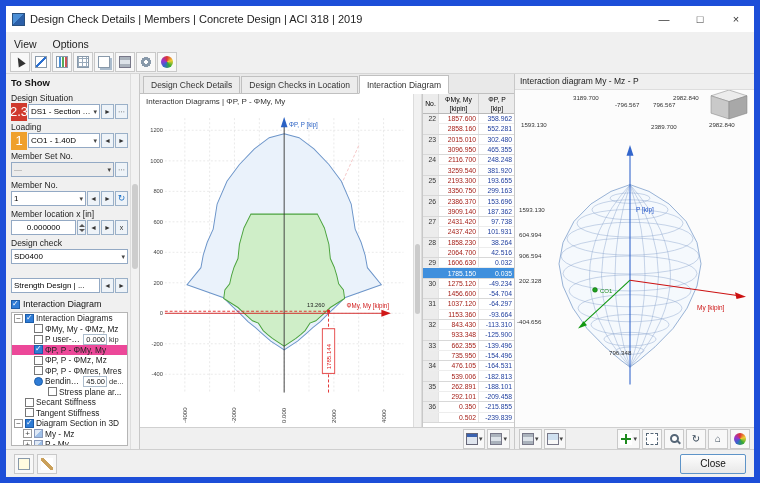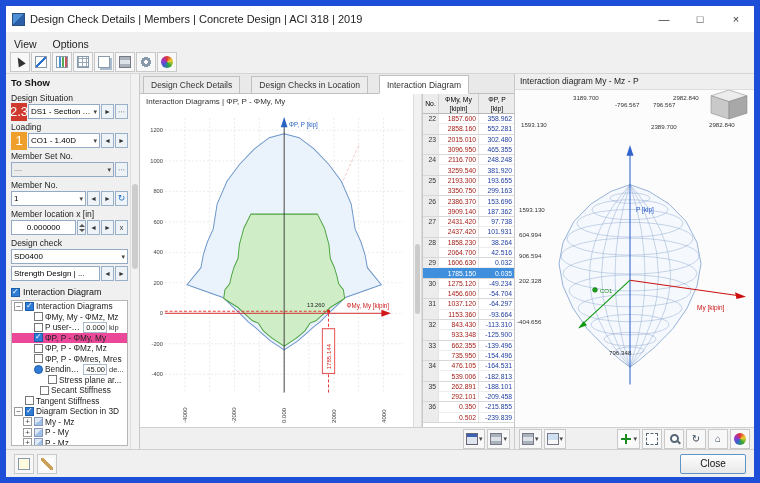--- a/index.html
+++ b/index.html
@@ -68,21 +68,21 @@
 .treebox{flex:1;min-height:0;border:1px solid #b5b5b5;background:#fff;overflow:hidden;margin-top:1px}
 .trow{height:10.5px;display:flex;align-items:center;font-size:8.3px;color:#222;gap:2px;padding-right:2px}
 .trow.sel{background:#ec4899}
 .exp{width:9px;height:9px;border:1px solid #999;background:#fff;font-size:8px;line-height:7px;text-align:center;color:#444;flex:none}
 .expsp{width:9px;flex:none}
 .tlabel{overflow:hidden;white-space:nowrap;text-overflow:ellipsis}
 .tval{margin-left:auto;border:1px solid #aabbcc;background:#fff;font-size:7.5px;padding:0 1px;min-width:24px;text-align:right;flex:none}
 .tunit{font-size:7.5px;width:16px;color:#333;flex:none;overflow:hidden;white-space:nowrap}
 
 .mpanel{flex:1;min-width:0;display:flex;flex-direction:column;border-right:1px solid #c8c8c8;background:#f0f0f0}
-.tabbar{height:20px;display:flex;align-items:flex-end;padding-left:3px;gap:11px;background:#e9e9e9;border-bottom:1px solid #c0c0c0;flex:none}
+.tabbar{height:20px;display:flex;align-items:flex-end;padding-left:3px;gap:1px;background:#e9e9e9;border-bottom:1px solid #c0c0c0;flex:none}
 .tab{height:17px;display:flex;align-items:center;padding:0 7px;font-size:8.5px;color:#333;background:#ececec;border:1px solid #c0c0c0;border-bottom:none}
 .tab.active{background:#fff;height:19px;margin-bottom:-1px;border-bottom:1px solid #fff}
 .mid-content{flex:1;min-height:0;display:flex;background:#fff}
 .chart-wrap{flex:1;min-width:0;display:flex;flex-direction:column}
 .seclabel{height:14px;font-size:8px;color:#333;padding:3px 0 0 6px;flex:none;white-space:nowrap;overflow:hidden}
 #chart{flex:1;width:100%;min-height:0}
 .tscroll{width:9px;background:#f1f1f1;border-left:1px solid #dcdcdc;border-right:1px solid #dcdcdc;position:relative;flex:none}
 .tthumb{position:absolute;left:1px;right:1px;top:150px;height:70px;background:#cbcbcb;border-radius:3px}
 .itable{width:92px;flex:none;display:flex;flex-direction:column;font-size:6.8px;border-left:1px solid #c8c8c8;background:#fff}
 .thead{height:20px;display:flex;flex:none;background:#ececec;border-bottom:1px solid #b9b9b9}
@@ -217,21 +217,21 @@
           <span class="sbtn">x</span>
         </div>
 
         <div class="flabel">Design check</div>
         <div class="crow">
           <span class="combo">
             <span class="cval">SD0400</span>
             <span class="caret">▾</span>
           </span>
         </div>
-        <div class="crow" style="margin-top:2px">
+        <div class="crow" style="margin-top:14px">
           <span class="combo">
             <span class="cval">Strength Design | ...</span>
           </span>
           <span class="sbtn">◄</span>
           <span class="sbtn">►</span>
         </div>
 
         <div class="master">
           <span class="cb on"></span>
           <span>Interaction Diagram</span>
@@ -275,21 +275,21 @@
               <span class="cb dotblue"></span>
               <span class="tlabel">Bending mome...</span>
               <span class="tval">45.00</span>
               <span class="tunit">de...</span>
             </div>
             <div class="trow" style="padding-left: 25px;">
               <span class="expsp"></span>
               <span class="cb "></span>
               <span class="tlabel">Stress plane ar...</span>
             </div>
-            <div class="trow" style="padding-left: 17px;">
+            <div class="trow" style="padding-left: 2px;">
               <span class="expsp"></span>
               <span class="cb "></span>
               <span class="tlabel">Secant Stiffness</span>
             </div>
             <div class="trow" style="padding-left: 2px;">
               <span class="expsp"></span>
               <span class="cb "></span>
               <span class="tlabel">Tangent Stiffness</span>
             </div>
             <div class="trow" style="padding-left: 2px;">

